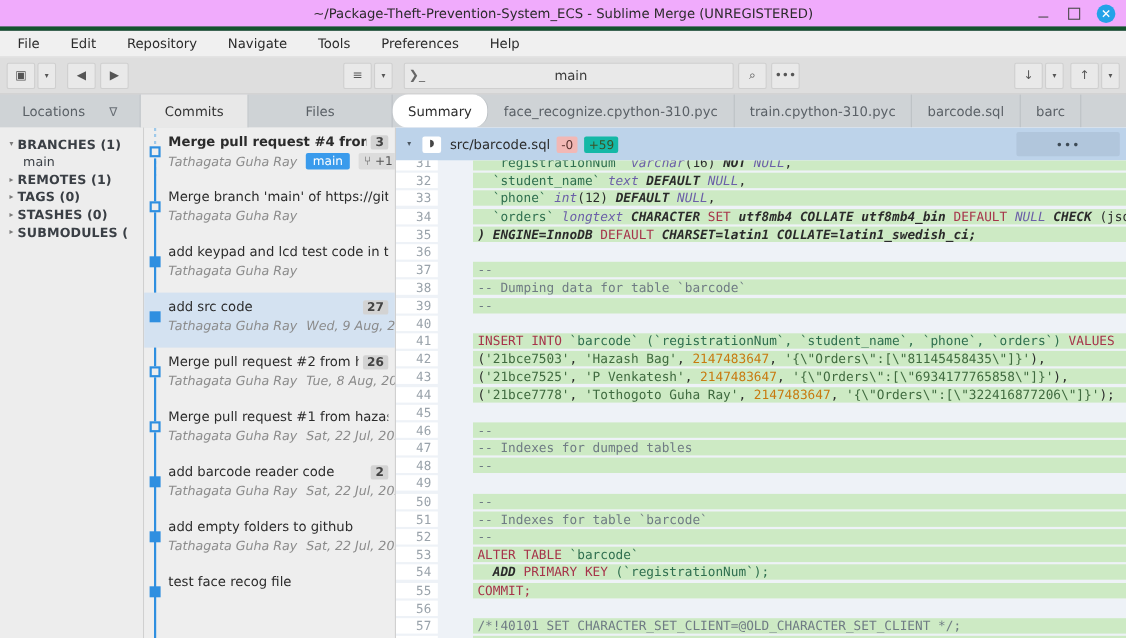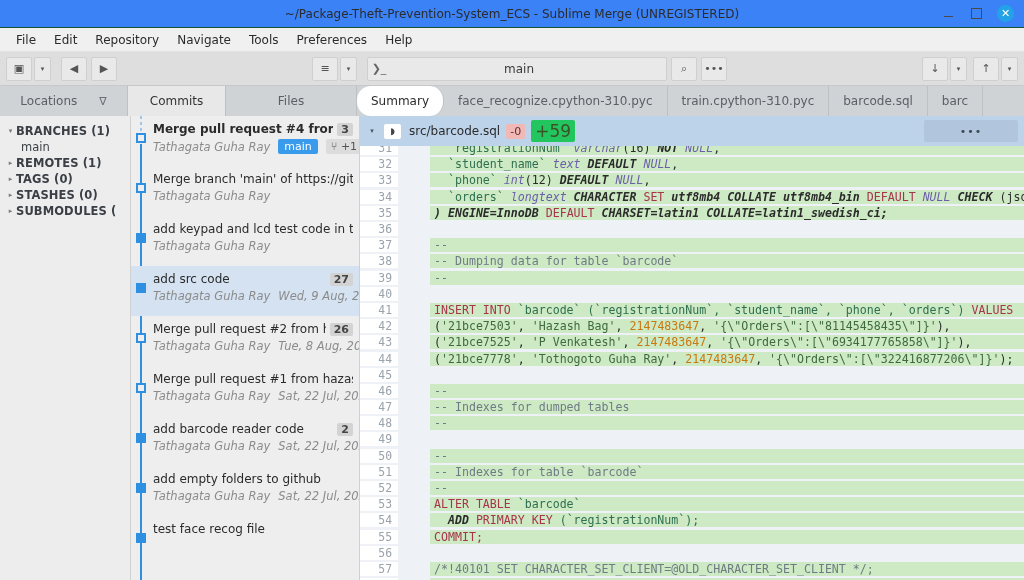--- a/index.html
+++ b/index.html
@@ -9,22 +9,22 @@
     font-family: "DejaVu Sans", "Liberation Sans", sans-serif;
     font-size: 12px;
     background: #f0f0f0;
     color: #2b2b2b;
   }
   .app { width: 1024px; height: 580px; display: flex; flex-direction: column; }
 
   
   .titlebar {
     height: 28px; flex: 0 0 28px;
-    background: #3b82f6;
-    border-bottom: 1px solid #14532d;
+    background: #f0abfc;
+    border-bottom: 4px solid #14532d;
     display: flex; align-items: center;
     position: relative;
   }
   .title-text {
     position: absolute; left: 0; right: 0; text-align: center;
     font-size: 12px; color: #2b2b2b; pointer-events: none;
   }
   .win-btns { margin-left: auto; display: flex; align-items: center; gap: 14px; padding-right: 10px; z-index: 2;}
   .win-min, .win-max {
     width: 14px; height: 14px; display: flex; align-items: center; justify-content: center;
@@ -37,21 +37,21 @@
     background: #24a2e8; color: #fff;
     display: flex; align-items: center; justify-content: center;
     font-size: 11px; line-height: 1; font-weight: bold;
   }
 
   
   .menubar {
     height: 24px; flex: 0 0 24px;
     background: #f0f0f0;
     display: flex; align-items: center;
-    padding-left: 8px; gap: 2px;
+    padding-left: 8px; gap: 12px;
     border-bottom: 1px solid #e2e2e2;
   }
   .menu-item { padding: 3px 8px; font-size: 12px; color: #2b2b2b; border-radius: 2px; }
 
   
   .toolbar {
     height: 34px; flex: 0 0 34px;
     background: #dedede;
     display: flex; align-items: center;
     padding: 0 6px; gap: 4px;
@@ -197,21 +197,21 @@
     font-size: 12px; color: #2b2b2b;
   }
   .fh-caret { font-size: 7px; color: #4a5560; width: 12px; text-align: center; }
   .fh-icon {
     width: 17px; height: 15px; background: #fff; border-radius: 2px;
     display: flex; align-items: center; justify-content: center;
     font-size: 9px; color: #444;
   }
   .fh-name { margin-left: 2px; }
   .fh-del { background: #f2b8b5; color: #5a3330; border-radius: 2px; padding: 1px 4px; font-size: 11px; }
-  .fh-add { background: #22c55e; color: #3b5226; border-radius: 2px; padding: 1px 4px; font-size: 17px; }
+  .fh-add { background: #14b8a6; color: #3b5226; border-radius: 2px; padding: 1px 4px; font-size: 11px; }
   .fh-more {
     margin-left: auto; width: 94px; height: 22px;
     background: #b1c6dc; border-radius: 2px;
     display: flex; align-items: center; justify-content: center;
     color: #3d4a55; font-size: 11px; letter-spacing: 1px;
   }
   .code-area {
     flex: 1; position: relative; overflow: hidden;
     background: #eef2f7;
     font-family: "DejaVu Sans Mono", "Liberation Mono", monospace;

